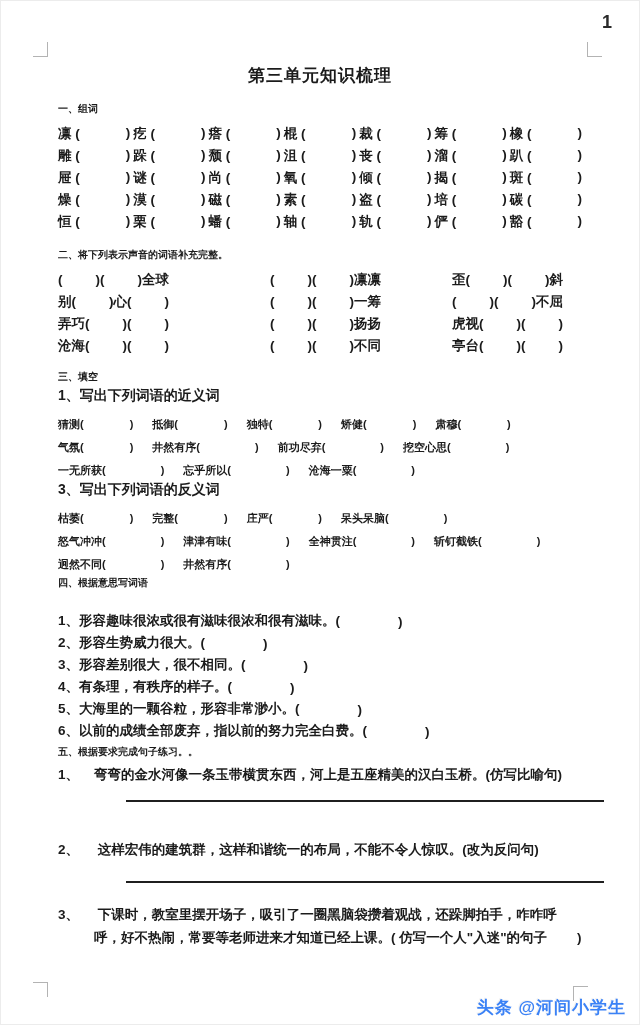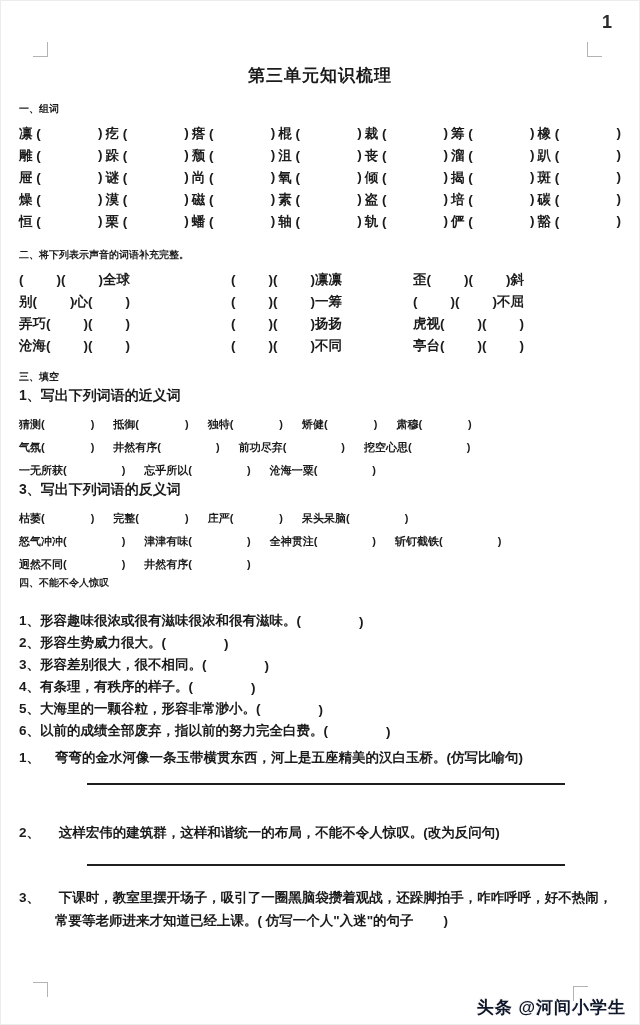--- a/index.html
+++ b/index.html
@@ -3,21 +3,21 @@
 <meta charset="utf-8">
 <style>
   html,body{margin:0;padding:0;}
   body{
     width:640px;height:1025px;position:relative;overflow:hidden;
     background:#ffffff;
     font-family:"Liberation Sans","DejaVu Sans",sans-serif;
     font-weight:700;color:#1b1b1b;
     box-shadow:inset 0 0 0 1px #ececec;
   }
-  .page{padding:0 19px;position:relative;}
+  .page{padding:0 58px;position:relative;}
   .page-number{position:absolute;left:602px;top:12px;font-size:18px;color:#2a2a2a;}
   .crop{position:absolute;width:14px;height:14px;border:0 solid #b3b3b3;}
   .crop.tl{left:33px;top:42px;border-right-width:1px;border-bottom-width:1px;}
   .crop.tr{right:38px;top:42px;border-left-width:1px;border-bottom-width:1px;}
   .crop.bl{left:33px;bottom:28px;border-right-width:1px;border-top-width:1px;}
   .crop.br{right:52px;bottom:24px;border-left-width:1px;border-top-width:1px;}
   .doc-title{text-align:center;font-size:17px;padding-top:64px;letter-spacing:1px;}
   .sec-heading{font-size:10px;margin-top:15px;}
   .sub-heading{font-size:14px;margin-top:3px;}
   
@@ -47,21 +47,21 @@
   .y-item{height:22px;display:flex;align-items:center;font-size:13.5px;white-space:pre;}
   
   .j-items{margin-top:4px;}
   .j-item{display:flex;font-size:13.5px;line-height:23px;margin-top:2px;}
   .j-num{width:36px;flex:0 0 auto;}
   .j-text{flex:1;white-space:pre-wrap;}
   .answer-line{height:2px;background:#1f1f1f;margin-left:68px;width:478px;}
   .line-1{margin-top:14px;margin-bottom:36px;}
   .line-2{margin-top:20px;margin-bottom:20px;}
   .watermark{
-    position:absolute;right:14px;bottom:6px;font-size:17px;color:#0f172a;
+    position:absolute;right:14px;bottom:6px;font-size:17px;color:#3b82f6;
     letter-spacing:1px;
     text-shadow:1px 1px 0 #ffffff,-1px -1px 0 #f2f2f2,1px -1px 0 #fff,-1px 1px 0 #fff;
   }
 </style>
 </head>
 <body>
 
 <div class="crop tl"></div>
 <div class="crop tr"></div>
 <div class="crop bl"></div>
@@ -285,30 +285,31 @@
         <span class="t-item">津津有味(<span class="gap gap-c"></span>)</span>
         <span class="t-item">全神贯注(<span class="gap gap-c"></span>)</span>
         <span class="t-item">斩钉截铁(<span class="gap gap-c"></span>)</span>
       </div>
       <div class="t-row">
         <span class="t-item">迥然不同(<span class="gap gap-c"></span>)</span>
         <span class="t-item">井然有序(<span class="gap gap-c"></span>)</span>
       </div>
     </div>
 
-  <div class="sec-heading" style="margin-top:4px;">四、不能不令人惊叹</div>
+  <div class="sec-heading" style="margin-top:4px;">四、根据意思写词语</div>
   <div class="y-items" id="yisi-items">
       <div class="y-item">1、形容趣味很浓或很有滋味很浓和很有滋味。(<span class="gap gap-d"></span>)</div>
       <div class="y-item">2、形容生势威力很大。(<span class="gap gap-d"></span>)</div>
       <div class="y-item">3、形容差别很大，很不相同。(<span class="gap gap-d"></span>)</div>
       <div class="y-item">4、有条理，有秩序的样子。(<span class="gap gap-d"></span>)</div>
       <div class="y-item">5、大海里的一颗谷粒，形容非常渺小。(<span class="gap gap-d"></span>)</div>
       <div class="y-item">6、以前的成绩全部废弃，指以前的努力完全白费。(<span class="gap gap-d"></span>)</div>
     </div>
 
+  <div class="sec-heading" style="margin-top:3px;">五、根据要求完成句子练习。。</div>
   <div class="j-items" id="juzi-items">
       <div class="j-item">
         <span class="j-num">1、</span>
         <span class="j-text">弯弯的金水河像一条玉带横贯东西，河上是五座精美的汉白玉桥。(仿写比喻句)</span>
       </div>
       <div class="answer-line line-1"></div>
       <div class="j-item">
         <span class="j-num">2、</span>
         <span class="j-text"> 这样宏伟的建筑群，这样和谐统一的布局，不能不令人惊叹。(改为反问句)</span>
       </div>

